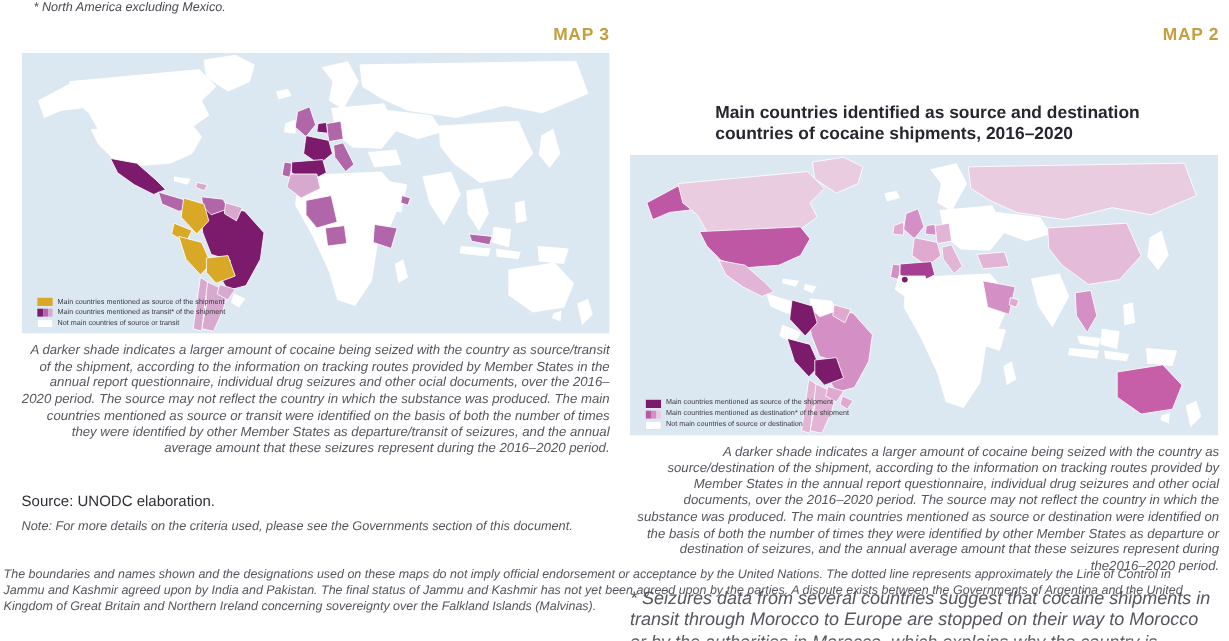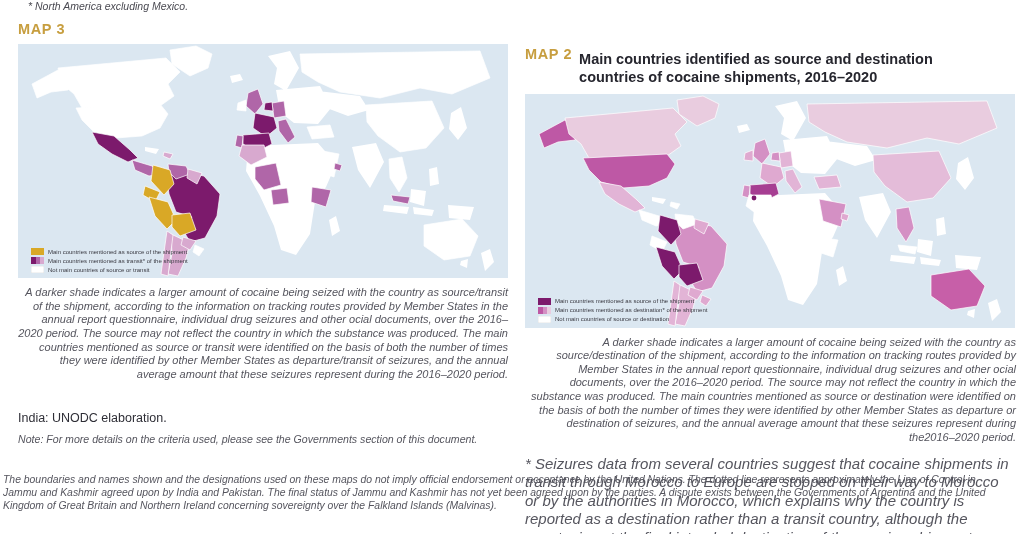--- a/index.html
+++ b/index.html
@@ -9,21 +9,21 @@
     font-family:"Liberation Sans", sans-serif; overflow:hidden;
   }
   .top-note {
     position:absolute; left:28px; top:0px;
     font-style:italic; font-size:10.5px; color:#4a4a52;
   }
   .col { position:absolute; top:20px; }
   #col-map3 { left:18px;  width:490px; }
   #col-map4 { left:525px; width:491px; }
 
-  .map-header { display:flex; gap:7px; align-items:center; }
+  .map-header { display:flex; gap:18px; align-items:flex-end;flex-direction:column; }
   .map-label {
     font-weight:700; font-size:14.5px; letter-spacing:0.6px;
     color:#C79E3F; white-space:nowrap; padding-top:1px;
   }
   .map-title {
     font-weight:700; font-size:14.5px; color:#26262E; line-height:1.26;
   }
   #col-map3 .map-title { max-width:410px; }
   #col-map4 .map-title { max-width:420px;margin-top:30px; }
 
@@ -125,21 +125,21 @@
       <div class="lg-row">
         <svg viewBox="0 0 13 7">
             <rect width="13" height="7" stroke="#cccccc" stroke-width="0.5" fill="#FFFFFF"></rect>
           </svg>
         <span class="lg-label">Not main countries of source or transit</span>
       </div>
     </div>
   </div>
 
   <div class="caption">A darker shade indicates a larger amount of cocaine being seized with the country as source/transit of the shipment, according to the information on tracking routes provided by Member States in the annual report questionnaire, individual drug seizures and other ocial documents, over the 2016–2020 period. The source may not reflect the country in which the substance was produced. The main countries mentioned as source or transit were identified on the basis of both the number of times they were identified by other Member States as departure/transit of seizures, and the annual average amount that these seizures represent during the 2016–2020 period.</div>
-  <div class="source-line">India: UNODC elaboration.</div>
+  <div class="source-line">Source: UNODC elaboration.</div>
   <div class="note-line">Note: For more details on the criteria used, please see the Governments section of this document.</div>
 </div>
 
 <div class="col" id="col-map4">
   <div class="map-header">
     <span class="map-label">MAP 2</span>
     <span class="map-title">Main countries identified as source and destination countries of cocaine shipments, 2016–2020</span>
   </div>
 
   <div class="map-box">

